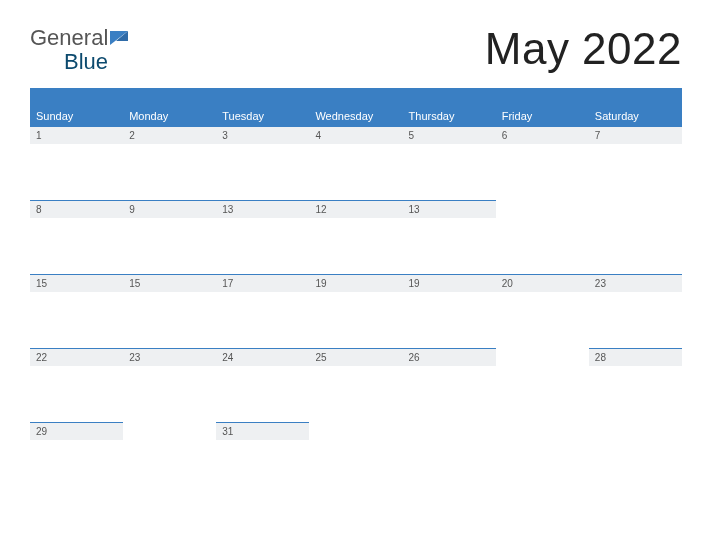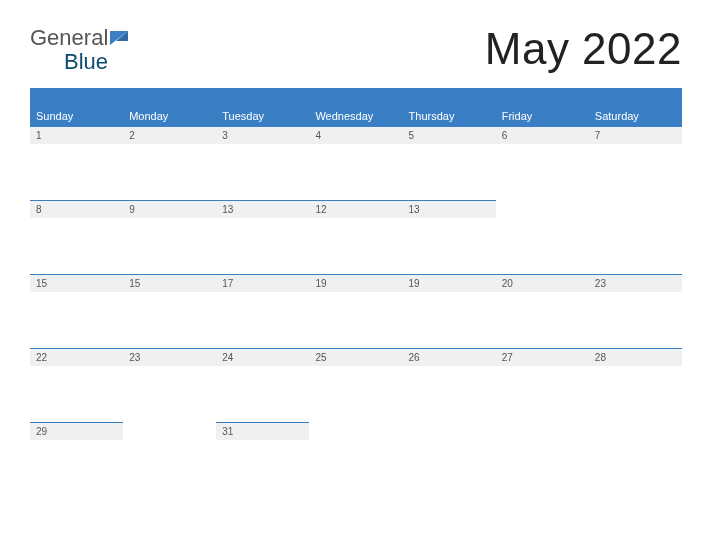--- a/index.html
+++ b/index.html
@@ -205,21 +205,20 @@
           </div>
           <div class="daycell">
             <div class="daynum-strip">25</div>
             <div class="daycell-body"></div>
           </div>
           <div class="daycell">
             <div class="daynum-strip">26</div>
             <div class="daycell-body"></div>
           </div>
           <div class="daycell">
-            <div class="daynum-strip">27</div>
             <div class="daycell-body"></div>
           </div>
           <div class="daycell">
             <div class="daynum-strip">28</div>
             <div class="daycell-body"></div>
           </div>
         </div>
         <div class="week">
           <div class="daycell">
             <div class="daynum-strip">29</div>

